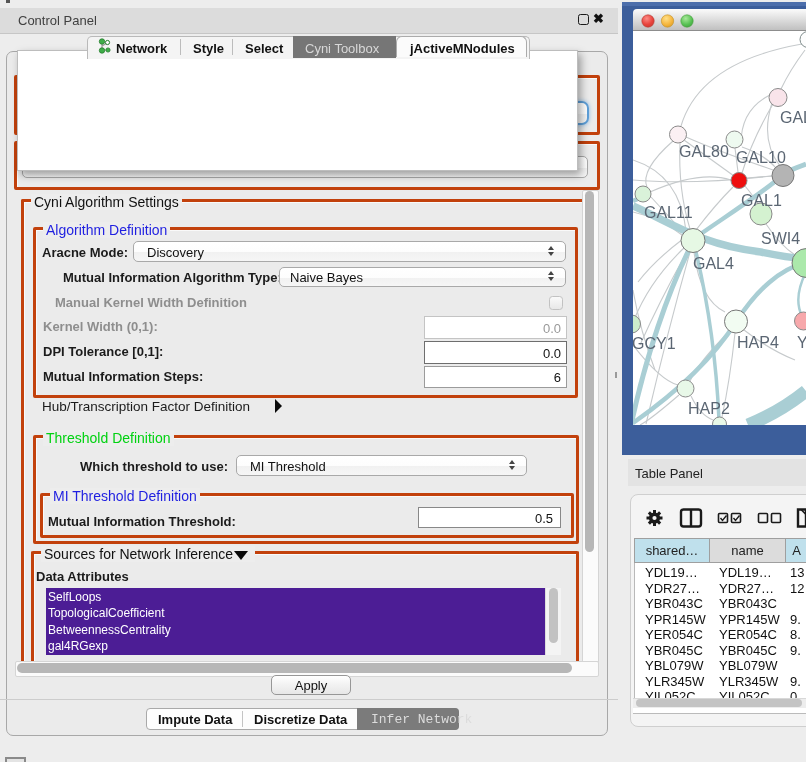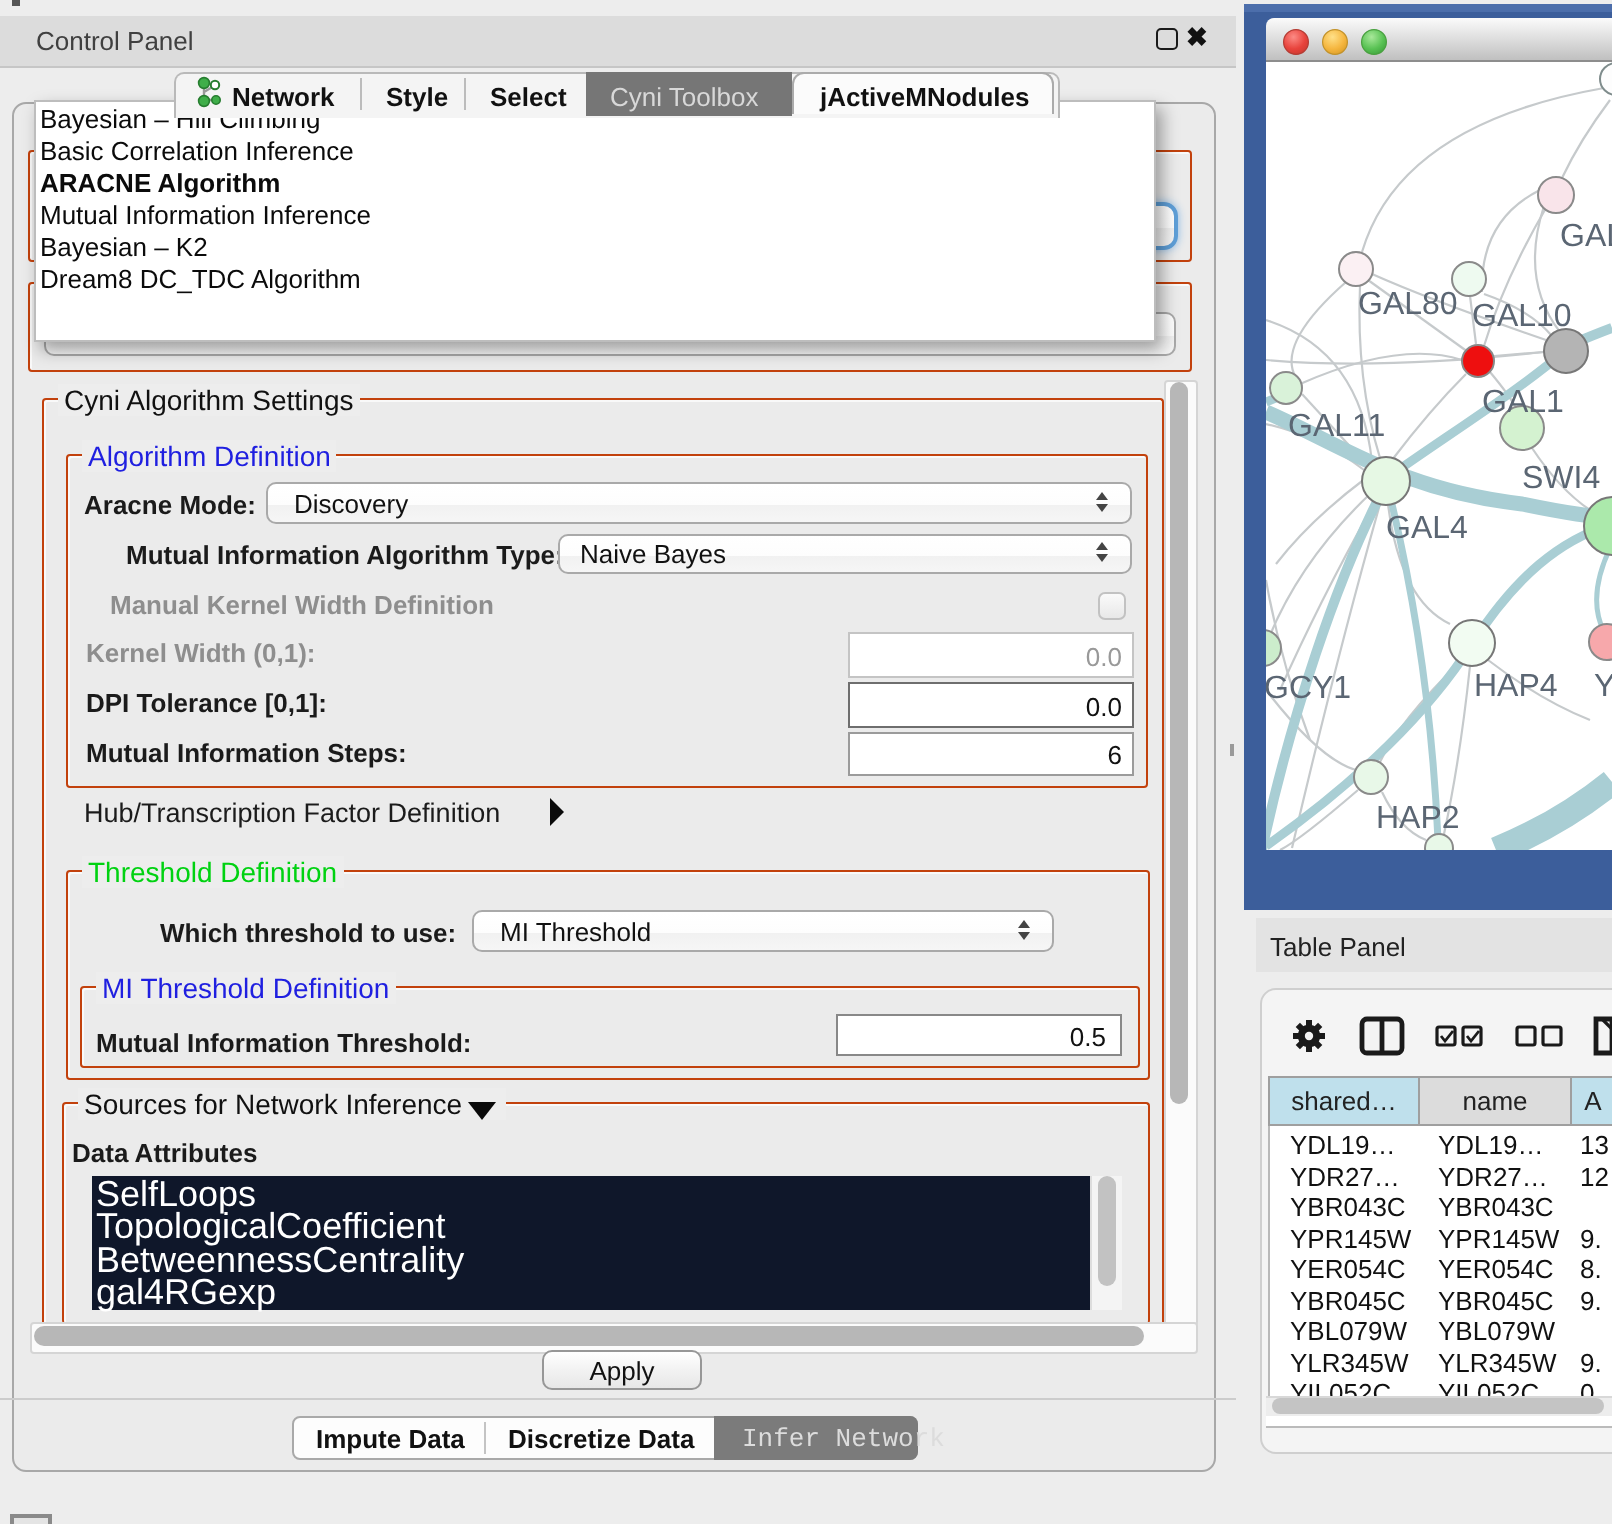--- a/index.html
+++ b/index.html
@@ -1,19 +1,19 @@
 <!DOCTYPE html>
 <html><head>
 <meta charset="utf-8">
 <style>
   html,body{margin:0;padding:0;}
   body{width:806px;height:762px;background:#ededed;font-family:"Liberation Sans",sans-serif;position:relative;overflow:hidden;}
   .abs{position:absolute;}
   .bold{font-weight:bold;}
-  .frame{position:absolute;border:1px solid #c2410c;border-radius:2px;box-shadow:inset 1px 1px 0 rgba(255,255,255,0.7);}
+  .frame{position:absolute;border:3px solid #c2410c;border-radius:2px;box-shadow:inset 1px 1px 0 rgba(255,255,255,0.7);}
   .ftitle{position:absolute;top:-8px;left:7px;background:#ededed;padding:0 3px;font-size:14px;line-height:16px;white-space:nowrap;}
   .combo{position:absolute;border:1px solid #a9a9a9;border-radius:5px;background:linear-gradient(#ffffff 0%,#fdfdfd 55%,#f1f1f1 55%,#f6f6f6 100%);}
   .ctext{position:absolute;left:13px;top:50%;transform:translateY(-50%);font-size:13px;color:#111;white-space:nowrap;}
   .spin{position:absolute;right:8px;top:50%;margin-top:-6px;width:9px;height:12px;}
   .spin .u{display:block;width:0;height:0;border-left:3.5px solid transparent;border-right:3.5px solid transparent;border-bottom:4.5px solid #444;margin-bottom:2px;}
   .spin .d{display:block;width:0;height:0;border-left:3.5px solid transparent;border-right:3.5px solid transparent;border-top:4.5px solid #444;}
   .tfield{position:absolute;background:#fff;font-size:13px;color:#111;text-align:right;box-sizing:border-box;}
   .lbl{position:absolute;font-size:13px;font-weight:bold;color:#1b1b1b;white-space:nowrap;}
   .dis{color:#8e8e8e;}
 </style>
@@ -101,21 +101,21 @@
   <span class="ftitle" style="color:#1f1fe0;">MI Threshold Definition</span>
 </div>
 <div class="lbl" style="left:48px;top:514px;">Mutual Information Threshold:</div>
 <div class="tfield" style="left:418px;top:507px;width:143px;height:21px;line-height:21px;border:1px solid #888;padding-right:7px;">0.5</div>
 
 <div class="frame" style="left:31px;top:551px;width:542px;height:110px;border-bottom:none;">
   <span class="ftitle" style="color:#111;left:7px;padding-right:22px;">Sources for Network Inference</span>
 </div>
 <div class="abs" style="left:234px;top:551px;width:0;height:0;border-left:7px solid transparent;border-right:7px solid transparent;border-top:9px solid #0a0a0a;"></div>
 <div class="lbl" style="left:36px;top:569px;">Data Attributes</div>
-<div class="abs" id="datalist" style="left:46px;top:588px;width:515px;height:67px;background:#0f172a;color:#fff;font-size:18px;">
+<div class="abs" id="datalist" style="left:46px;top:588px;width:515px;height:67px;background:#4c1d95;color:#fff;font-size:12px;">
   <div style="padding:1px 0 0 2px;line-height:16.4px;">SelfLoops<br>TopologicalCoefficient<br>BetweennessCentrality<br>gal4RGexp</div>
   <div class="abs" style="right:0;top:0;width:15px;height:67px;background:#f4f4f4;border-left:1px solid #ddd;"></div>
   <div class="abs" style="right:3px;top:0;width:9px;height:55px;background:#c2c2c2;border-radius:5px;"></div>
 </div>
 
 <div class="abs" style="left:582px;top:190px;width:15px;height:471px;background:#fbfbfb;border:1px solid #d5d5d5;border-radius:2px;"></div>
 <div class="abs" style="left:585px;top:191px;width:9px;height:361px;background:#b7b7b7;border-radius:5px;"></div>
 <div class="abs" style="left:15px;top:661px;width:582px;height:14px;background:#fbfbfb;border:1px solid #d5d5d5;border-radius:2px;"></div>
 <div class="abs" style="left:17px;top:663px;width:555px;height:10px;background:#b7b7b7;border-radius:5px;"></div>
 
@@ -125,28 +125,20 @@
 <div class="abs" style="left:146px;top:708px;width:313px;height:22px;background:#fdfdfd;border:1px solid #a9a9a9;border-radius:4px;box-sizing:border-box;"></div>
 <div class="abs bold" style="left:158px;top:712px;font-size:13px;color:#111;">Impute Data</div>
 <div class="abs" style="left:242px;top:711px;width:1px;height:16px;background:#c4c4c4;"></div>
 <div class="abs bold" style="left:254px;top:712px;font-size:13px;color:#111;">Discretize Data</div>
 <div class="abs" style="left:357px;top:708px;width:102px;height:22px;background:#7b7b7b;border-radius:0 4px 4px 0;"></div>
 <div class="abs" style="left:371px;top:712px;font-size:13px;color:#dcdcdc;font-family:Liberation Mono, monospace;">Infer Network</div>
 
 <div class="abs" style="left:5px;top:757px;width:17px;height:10px;border:2px solid #8a8a8a;background:#e4e4e4;"></div>
 
 <div class="abs" id="popup" style="left:17px;top:50px;width:561px;height:121px;background:#ffffff;border:1px solid #bdbdbd;box-shadow:3px 4px 8px rgba(0,0,0,0.35);box-sizing:border-box;z-index:20;">
-  <div style="font-size:13px;color:#0b0b0b;line-height:16px;margin-top:1px;padding-left:2px;">
-    Bayesian – Hill Climbing<br>
-    Basic Correlation Inference<br>
-    <span class="bold">ARACNE Algorithm</span><br>
-    Mutual Information Inference<br>
-    Bayesian – K2<br>
-    Dream8 DC_TDC Algorithm
-  </div>
 </div>
 
 <div class="abs" id="netwin" style="left:622px;top:2px;width:184px;height:453px;background:#3c5e9b;"></div>
 <div class="abs" style="left:622px;top:2px;width:184px;height:4px;background:#4c6eab;"></div>
 <div class="abs" id="nettitle" style="left:633px;top:9px;width:173px;height:22px;background:linear-gradient(#fbfbfb,#c0c0c0);border-radius:4px 0 0 0;border-bottom:1px solid #8d8d8d;box-sizing:border-box;"></div>
 <svg class="abs" style="left:641px;top:14px;" width="55" height="14" viewBox="0 0 55 14">
   <defs>
     <radialGradient id="rg" cx="0.4" cy="0.3" r="0.8">
         <stop offset="0" stop-color="#fc8b85"></stop>
         <stop offset="0.6" stop-color="#e8433c"></stop>

